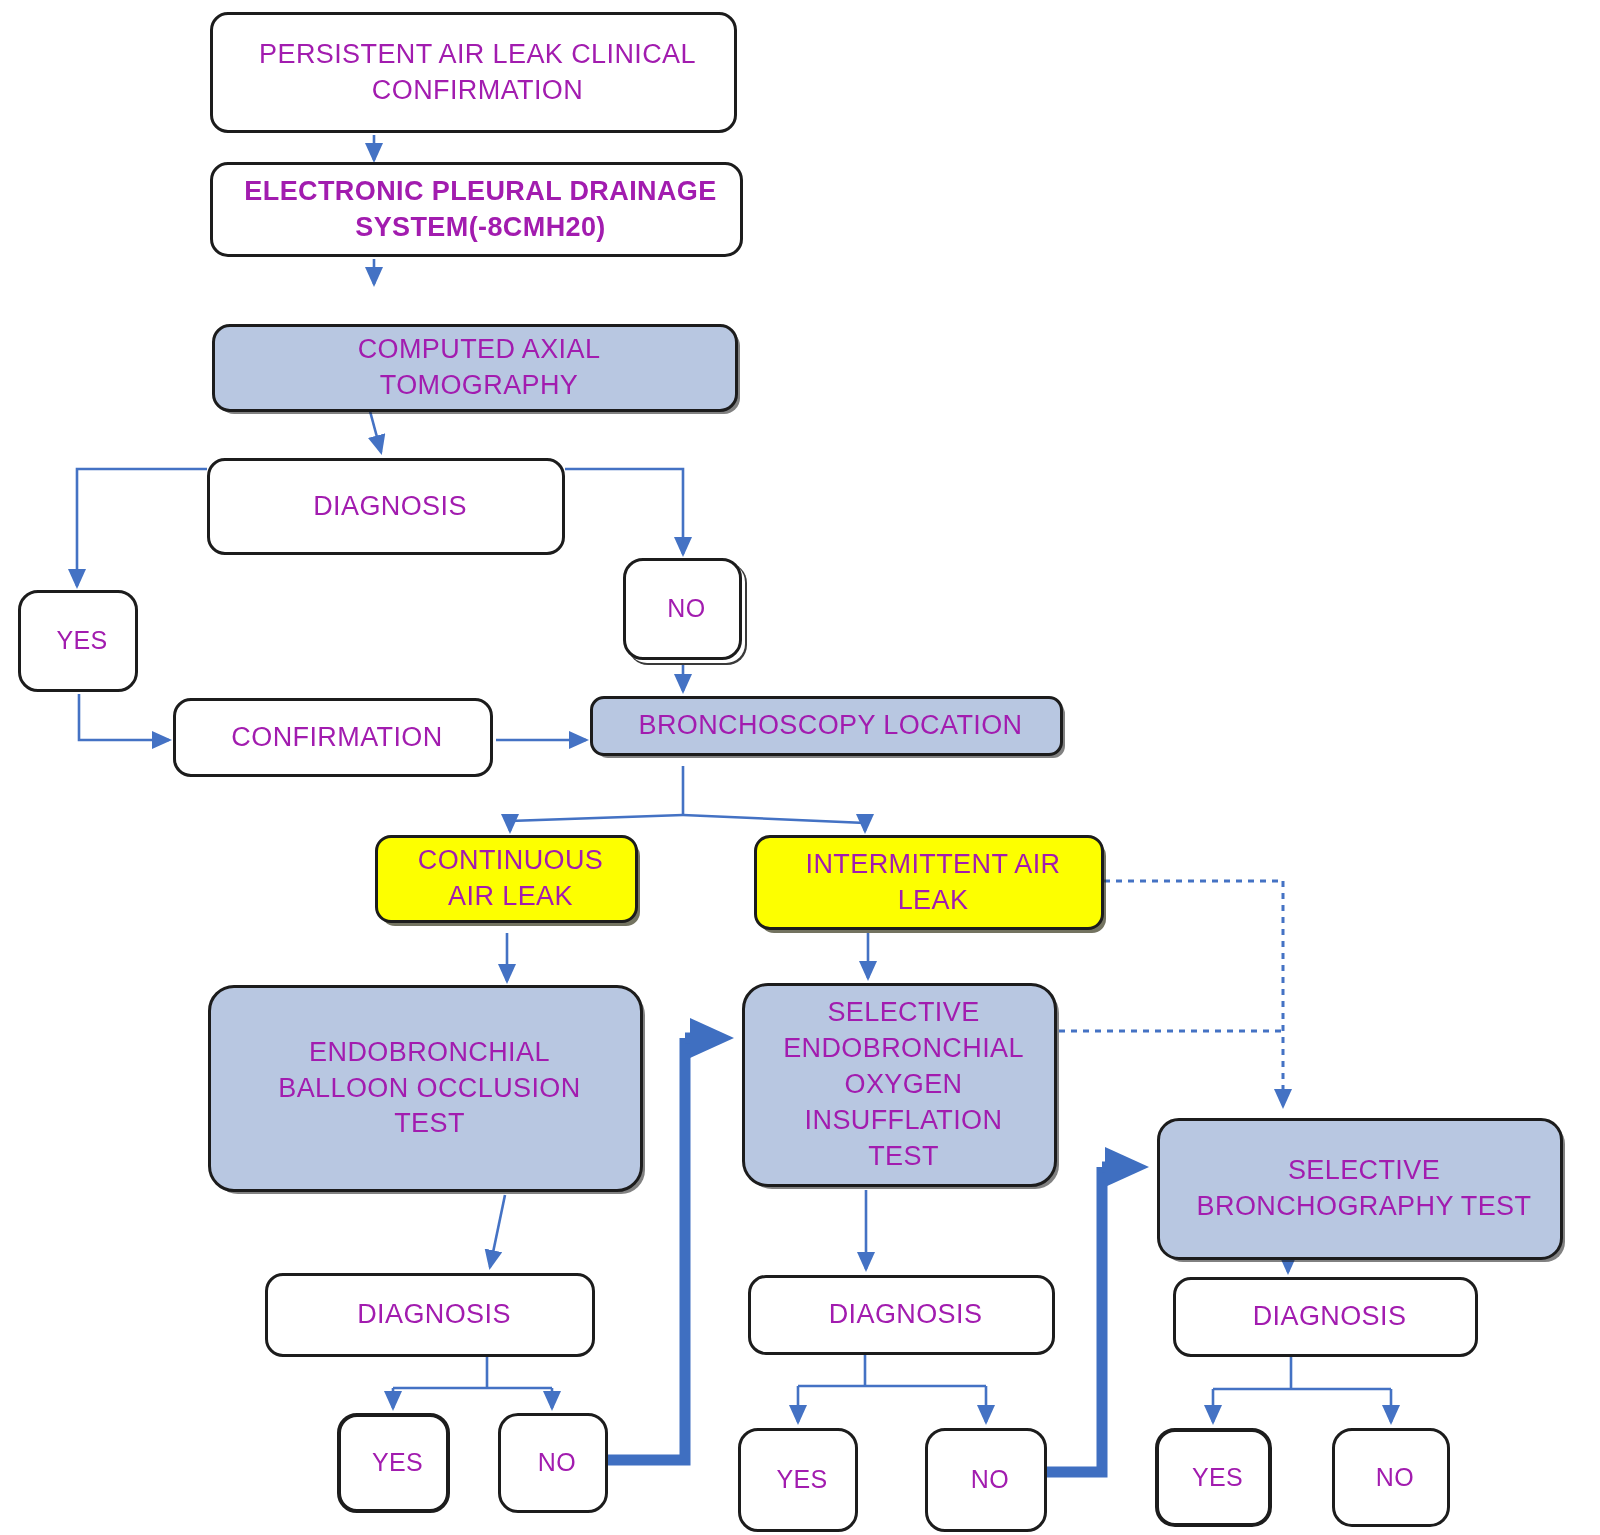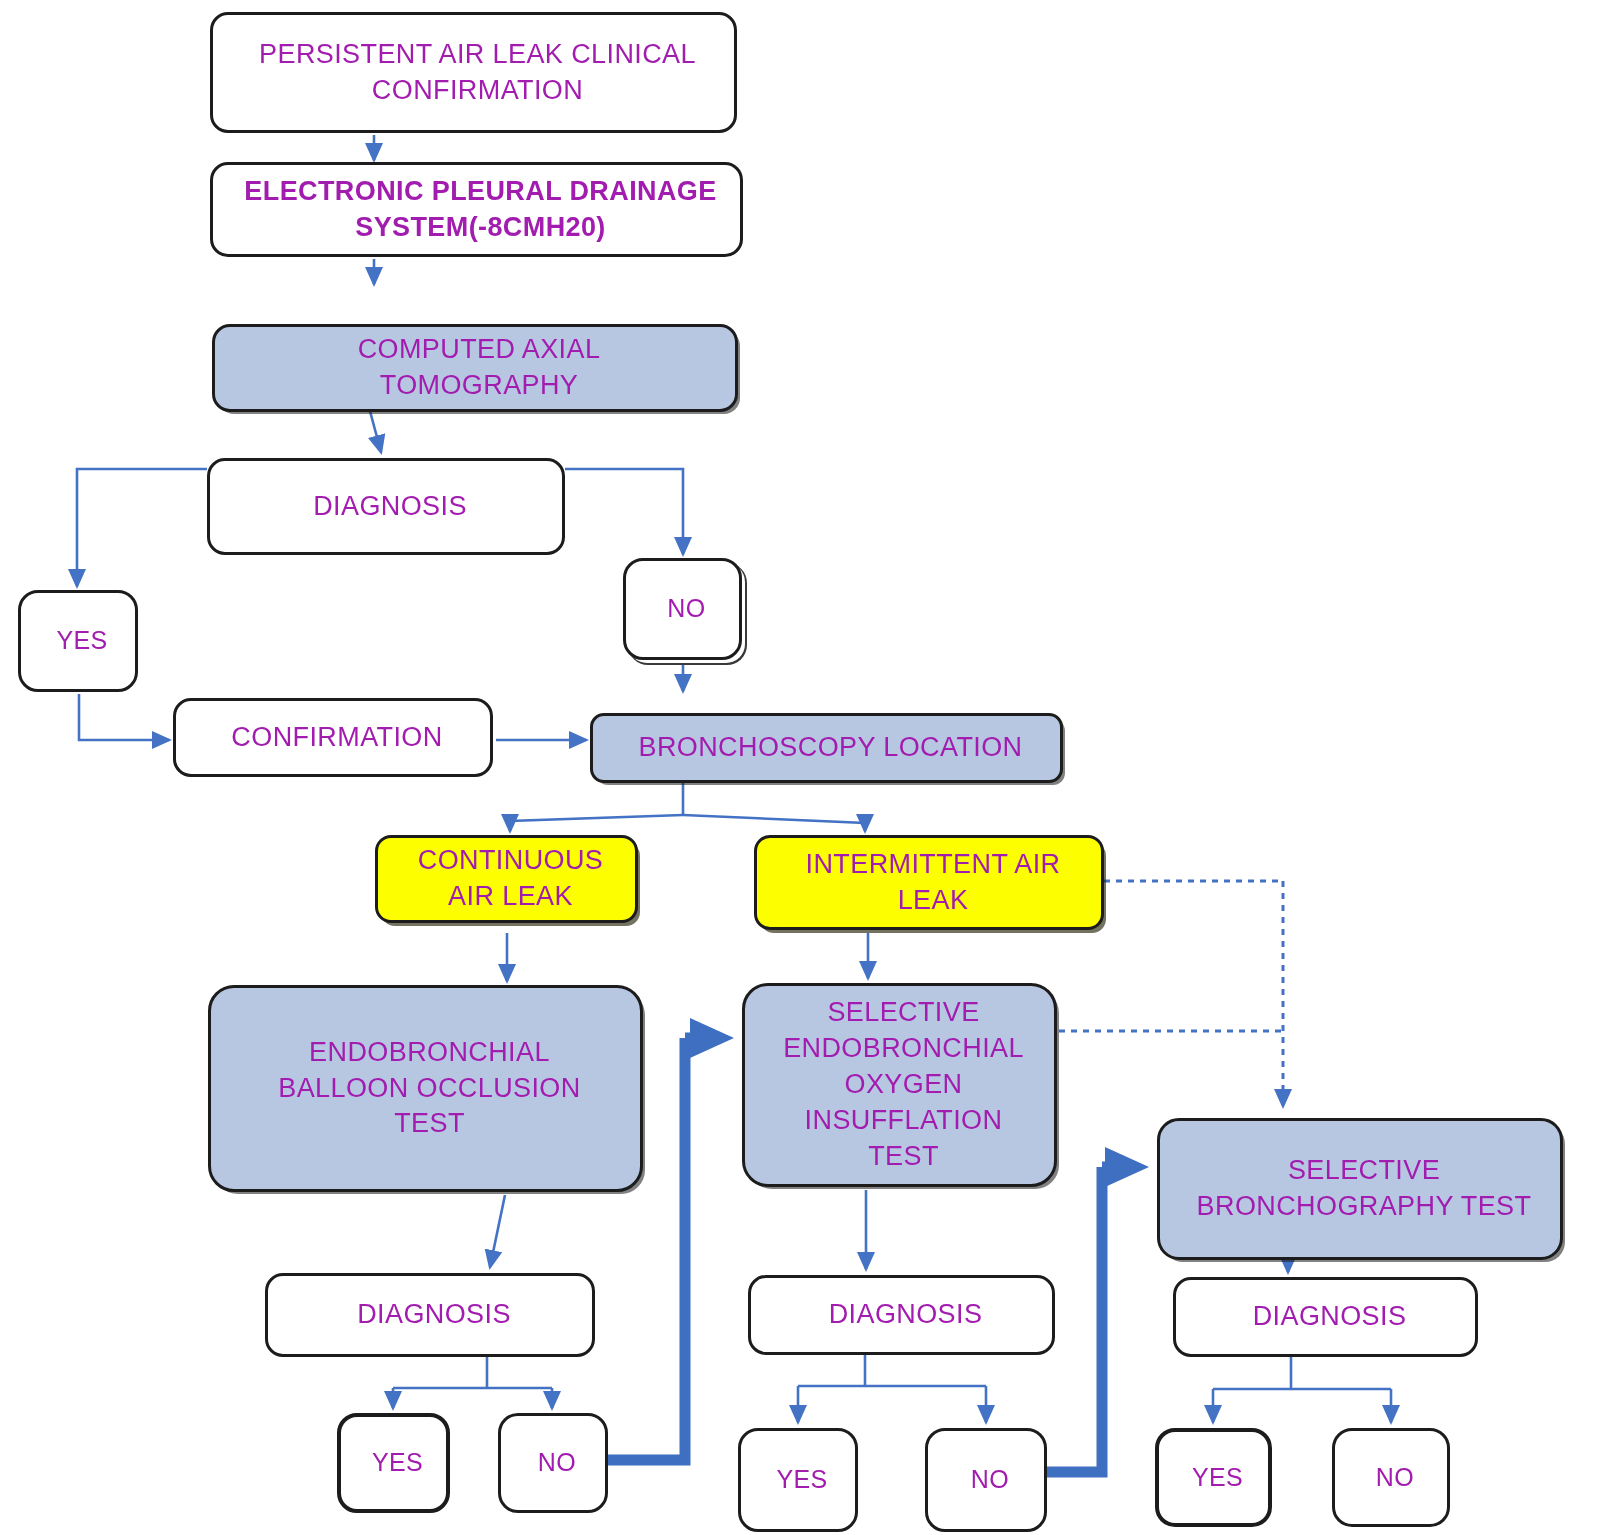--- a/index.html
+++ b/index.html
@@ -42,21 +42,21 @@
   .node.dbl{box-shadow:4px 4px 0 -1px #ffffff,5px 5px 0 0 #3a3a3a;}
 
   
   .n-persistent{left:210px;top:12px;width:527px;height:121px;}
   .n-electronic{left:210px;top:162px;width:533px;height:95px;font-weight:bold;}
   .n-ct{left:212px;top:288px;width:526px;height:88px;margin-top:36px;}
   .n-diagnosis-ct{left:207px;top:458px;width:358px;height:97px;}
   .n-yes-ct{left:18px;top:590px;width:120px;height:102px;}
   .n-no-ct{left:623px;top:558px;width:119px;height:102px;}
   .n-confirmation{left:173px;top:698px;width:320px;height:79px;}
-  .n-bronchoscopy{left:590px;top:713px;width:473px;height:70px;border-radius:14px;}
+  .n-bronchoscopy{left:590px;top:696px;width:473px;height:60px;border-radius:14px;}
   .n-continuous{left:375px;top:835px;width:263px;height:88px;}
   .n-intermittent{left:740px;top:835px;width:350px;height:95px;margin-left:14px;}
   .n-balloon{left:208px;top:985px;width:435px;height:207px;border-radius:26px;}
   .n-oxygen{left:742px;top:983px;width:315px;height:204px;border-radius:26px;}
   .n-bronchography{left:1157px;top:1118px;width:406px;height:142px;border-radius:22px;}
   .n-diagnosis-balloon{left:265px;top:1273px;width:330px;height:84px;}
   .n-yes-balloon{left:337px;top:1413px;width:113px;height:100px;}
   .n-no-balloon{left:498px;top:1413px;width:110px;height:100px;}
   .n-diagnosis-oxygen{left:748px;top:1275px;width:307px;height:80px;}
   .n-yes-oxygen{left:738px;top:1428px;width:120px;height:104px;}

